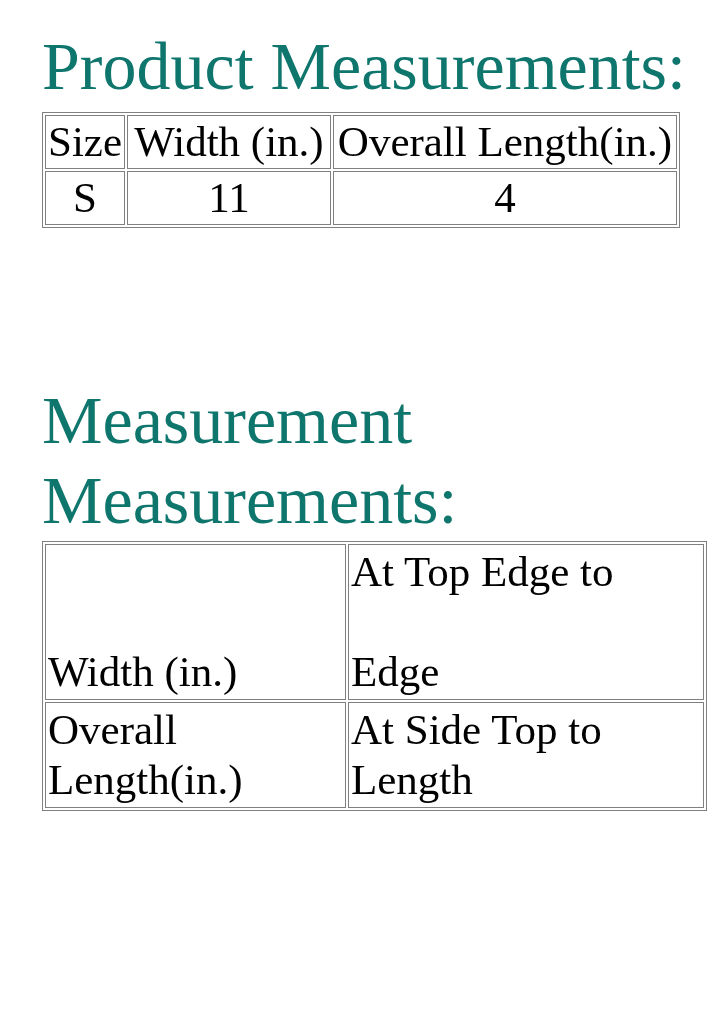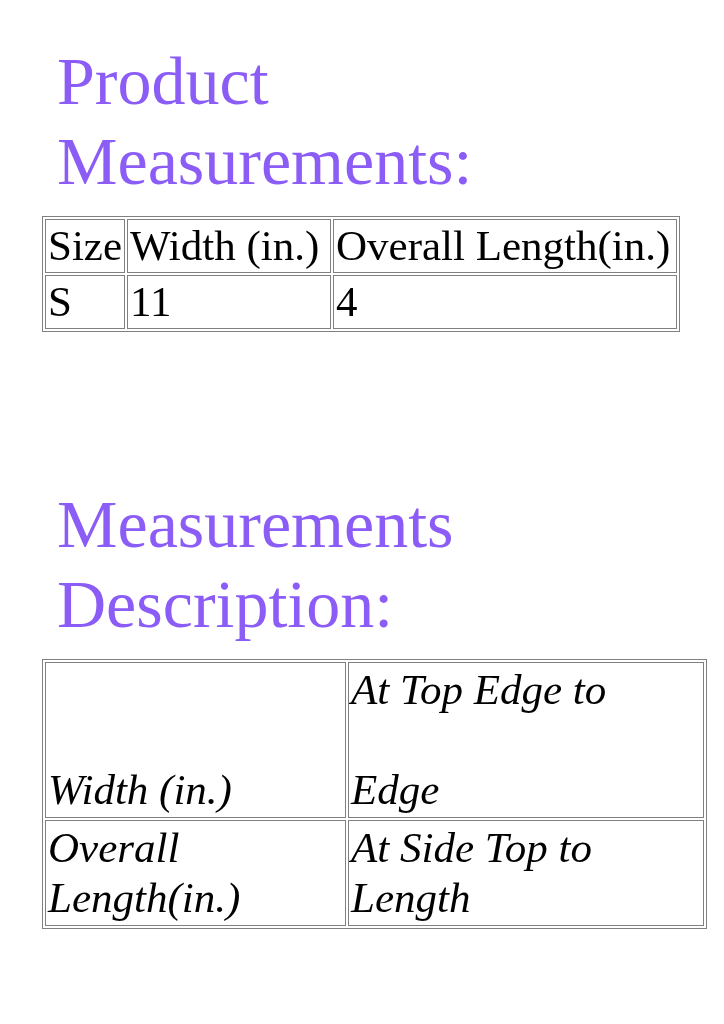--- a/index.html
+++ b/index.html
@@ -12,25 +12,25 @@
     width: 724px;
     height: 1024px;
     box-sizing: border-box;
     padding: 26px 15px 0 42px;
     background: #ffffff;
     color: #000000;
     font-family: "Liberation Serif", "DejaVu Serif", serif;
     overflow: hidden;
   }
   .doc-heading {
-    margin: 15px;
+    margin: 0;
     font-size: 68px;
     font-weight: normal;
     line-height: 80px;
-    color: #8b5cf6;
+    color: #0f766e;
   }
   .section-heading {
     margin-top: 152px;
   }
   table.grid {
     border-collapse: separate;
     border-spacing: 2px;
     border: 1px solid #808080;
     table-layout: fixed;
     background: #ffffff;
@@ -43,30 +43,30 @@
     vertical-align: bottom;
     color: #000000;
     overflow: hidden;
   }
   table.measurements {
     width: 628px;
     margin-top: 6px;
   }
   table.measurements td {
     white-space: nowrap;
+    text-align: center;
   }
   table.descriptions {
     width: 657px;
     margin-top: 1px;
   }
   table.descriptions td {
     white-space: pre-line;
     padding-top: 2px;
     padding-bottom: 2px;
-    font-style: italic;
   }
 </style>
 </head>
 <body>
 
 <div class="page">
 
   <h1 class="doc-heading">Product Measurements:</h1>
 
   <table class="grid measurements">
@@ -82,21 +82,21 @@
         <td>Overall Length(in.)</td>
       </tr>
       <tr>
         <td>S</td>
         <td>11</td>
         <td>4</td>
       </tr>
     </tbody>
   </table>
 
-  <h1 class="doc-heading section-heading">Measurements Description:</h1>
+  <h1 class="doc-heading section-heading">Measurement Measurements:</h1>
 
   <table class="grid descriptions">
     <colgroup>
       <col style="width:301px">
       <col style="width:356px">
     </colgroup>
     <tbody>
       <tr>
         <td>Width (in.)</td>
         <td>At Top Edge to

